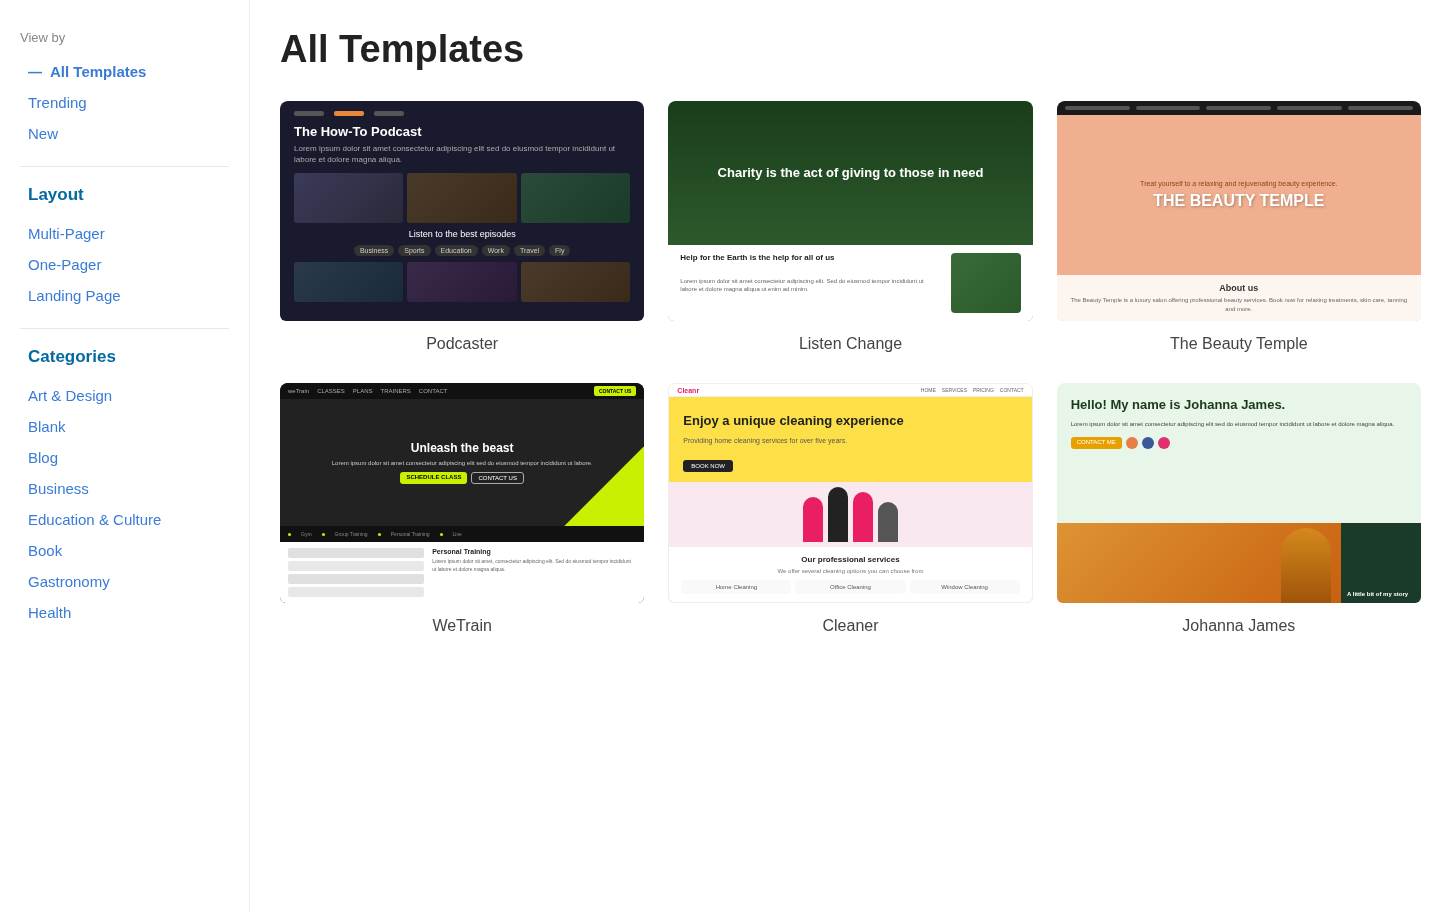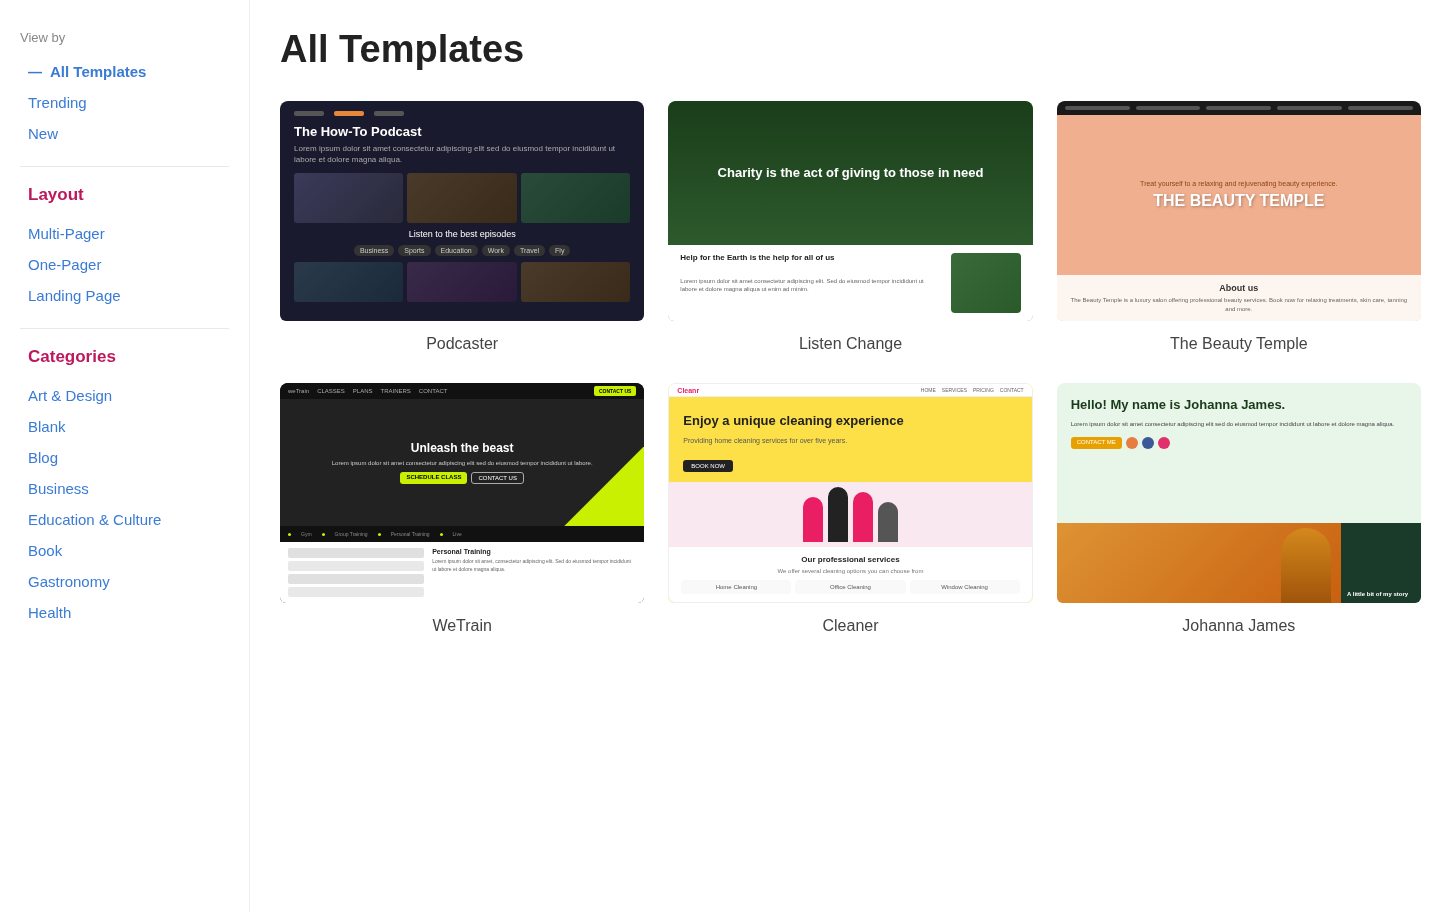--- a/index.html
+++ b/index.html
@@ -50,21 +50,21 @@
       font-size: 14px;
     }
     .sidebar-divider {
       border: none;
       border-top: 1px solid #e8e8e8;
       margin: 18px 0;
     }
     .sidebar-group-title {
       font-size: 17px;
       font-weight: 600;
-      color: #be185d;
+      color: #0369a1;
       margin-bottom: 14px;
       padding: 0 8px;
     }
 
     
     .main {
       flex: 1;
       padding: 28px 30px;
       overflow-y: auto;
     }

